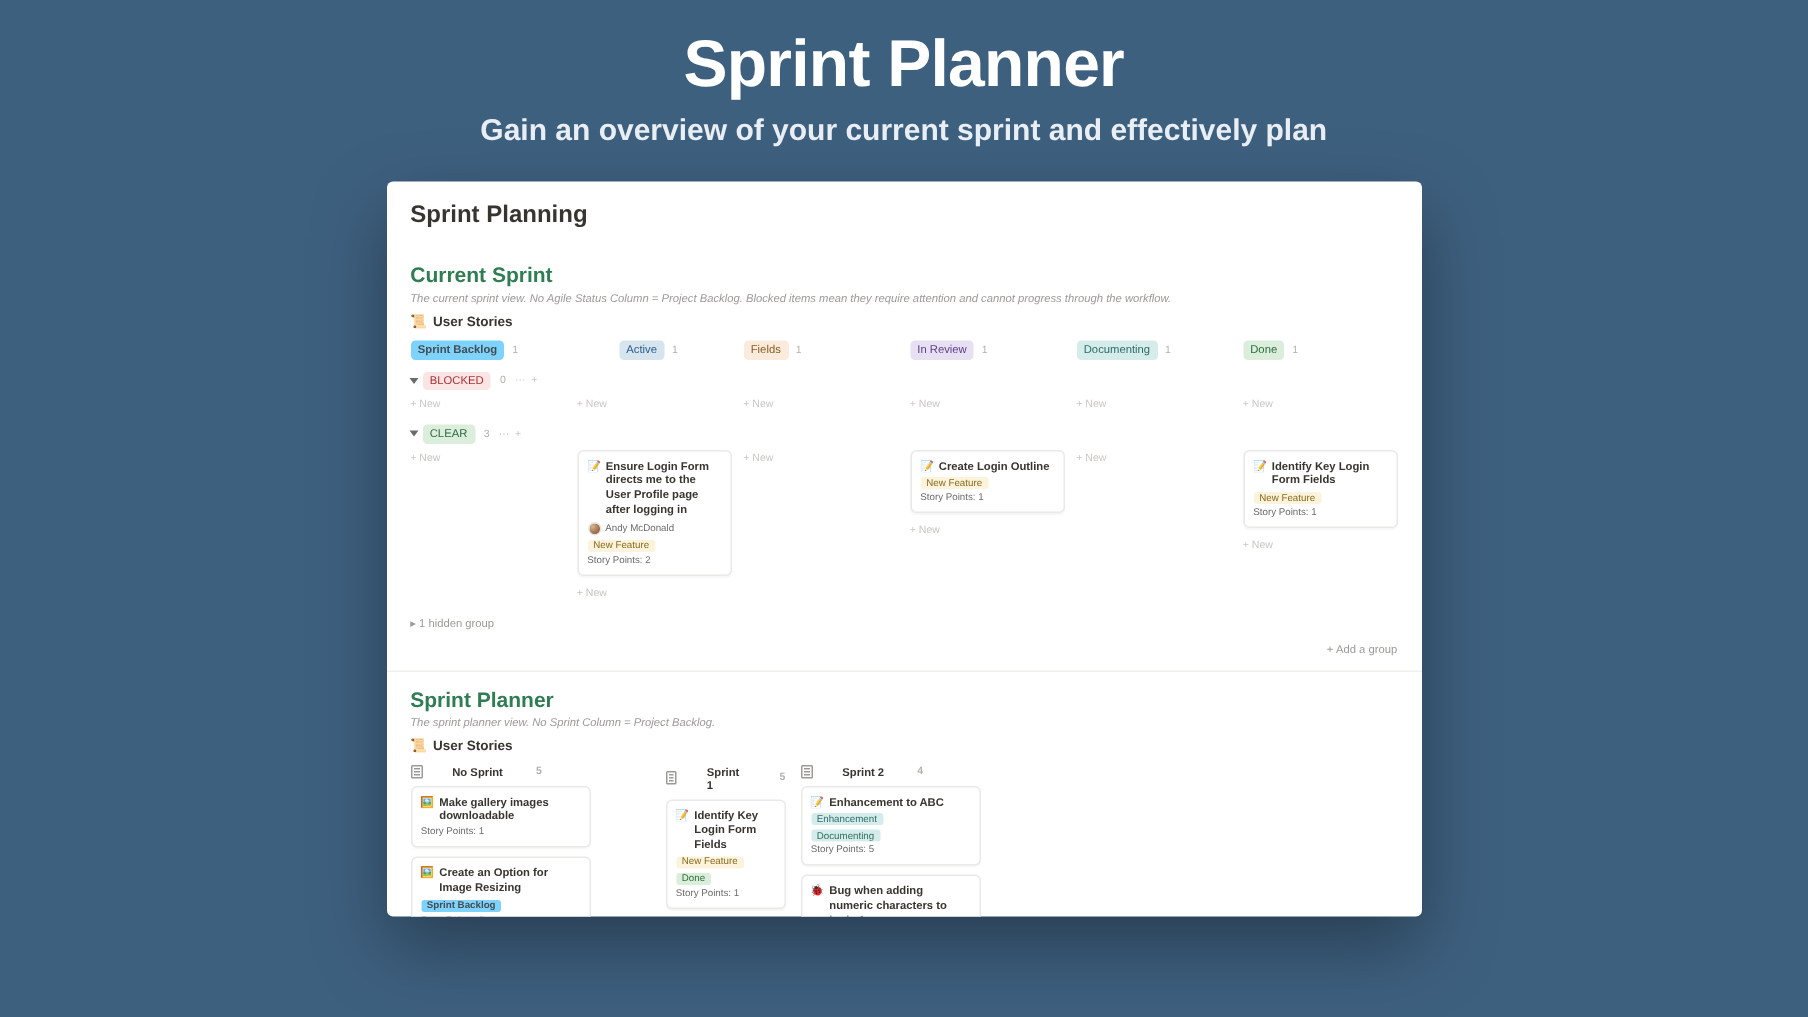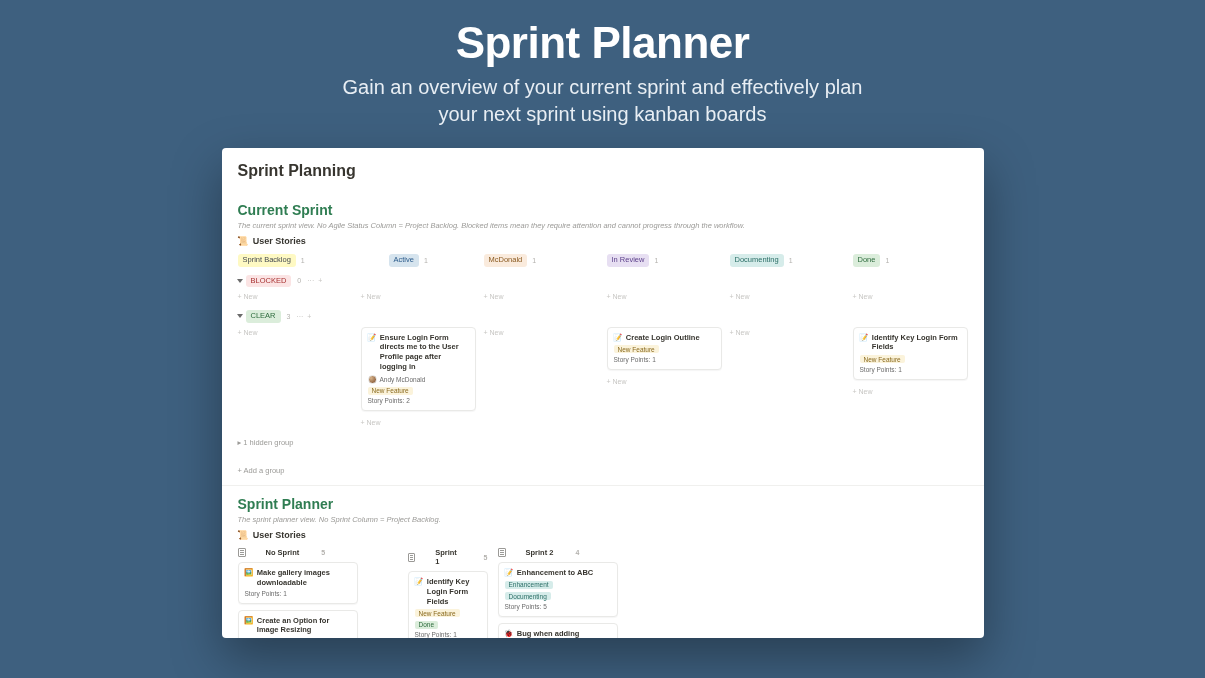--- a/index.html
+++ b/index.html
@@ -15,28 +15,28 @@
     padding-top: 18px;
     color: #fff;
   }
   .hero h1 {
     font-size: 44px;
     font-weight: 700;
     letter-spacing: -0.5px;
   }
   .hero p {
     font-size: 20px;
-    font-weight: 400;
+    font-weight: 700;
     color: #e8eef4;
     margin-top: 6px;
     line-height: 1.35;
     text-align: center;
   }
   .app-window {
-    width: 762px;
+    width: 690px;
     height: 490px;
     background: #fff;
     margin: 20px auto 0;
     border-radius: 4px;
     box-shadow: 0 20px 50px rgba(0,0,0,.35);
     padding: 14px 16px;
     overflow: hidden;
     font-size: 8px;
     color: #37352f;
   }
@@ -86,21 +86,21 @@
     border-radius: 3px;
     font-size: 7.5px;
     line-height: 1.4;
     font-weight: 500;
   }
   .cnt {
     font-size: 7px;
     color: #b3b1ad;
     margin-left: 2px;
   }
-  .p-grey   { background:#fef9c3; color:#454b52; }
+  .p-grey   { background:#7dd3fc; color:#454b52;font-weight:bold; }
   .p-blue   { background:#d6e4ee; color:#2a5a8a;margin-left:28px; }
   .p-orange { background:#faebdd; color:#8a5a20; }
   .p-purple { background:#e7dff2; color:#5b3f8a; }
   .p-teal   { background:#d6ecea; color:#2a6e66; }
   .p-green  { background:#dbeddb; color:#2d6b3d; }
   .p-red    { background:#fbe4e4; color:#a83232; }
   .p-yellow { background:#fbf3db; color:#8a6a1f; }
   .p-tealtag{ background:#d6ecea; color:#2a6e66; }
 
   .group-row {
@@ -210,21 +210,20 @@
     box-shadow: 0 2px 0 #9b9a97, 0 4px 0 #9b9a97;
   }
 </style>
 </head>
 <body>
 
 <div class="hero">
   <h1>Sprint Planner</h1>
   <p>
     <span>Gain an overview of your current sprint and effectively plan</span><br>
-    <span>your next sprint using kanban boards</span>
   </p>
 </div>
 
 <div class="app-window">
 
   <div class="page-title">Sprint Planning</div>
 
   <div class="section-title">Current Sprint</div>
   <div class="section-desc">The current sprint view. No Agile Status Column = Project Backlog. Blocked items mean they require attention and cannot progress through the workflow.</div>
   <div class="db-title">
@@ -235,21 +234,21 @@
   <div class="board-row">
     <div class="col"><span class="col-head">
           <span class="pill p-grey">Sprint Backlog</span>
           <span class="cnt">1</span>
         </span></div>
     <div class="col"><span class="col-head">
           <span class="pill p-blue">Active</span>
           <span class="cnt">1</span>
         </span></div>
     <div class="col"><span class="col-head">
-          <span class="pill p-orange">McDonald</span>
+          <span class="pill p-orange">Fields</span>
           <span class="cnt">1</span>
         </span></div>
     <div class="col"><span class="col-head">
           <span class="pill p-purple">In Review</span>
           <span class="cnt">1</span>
         </span></div>
     <div class="col"><span class="col-head">
           <span class="pill p-teal">Documenting</span>
           <span class="cnt">1</span>
         </span></div>
@@ -343,21 +342,21 @@
         <span class="tag p-yellow">New Feature</span>
         <div class="meta">Story Points: 1</div>
       </div>
       <div class="ghost">+ New</div>
     </div>
   </div>
 
   <div class="foot-link">
     <span>▸ 1 hidden group</span>
   </div>
-  <div class="foot-link" style="margin-top:19px;">
+  <div class="foot-link" style="margin-top:8px;justify-content:flex-end;">
     <span>+ Add a group</span>
   </div>
 
   <hr class="sep">
 
   <div class="section-title" style="margin-top:10px;">Sprint Planner</div>
   <div class="section-desc">The sprint planner view. No Sprint Column = Project Backlog.</div>
   <div class="db-title">
     <span class="ico">📜</span>
     <span>User Stories</span>

